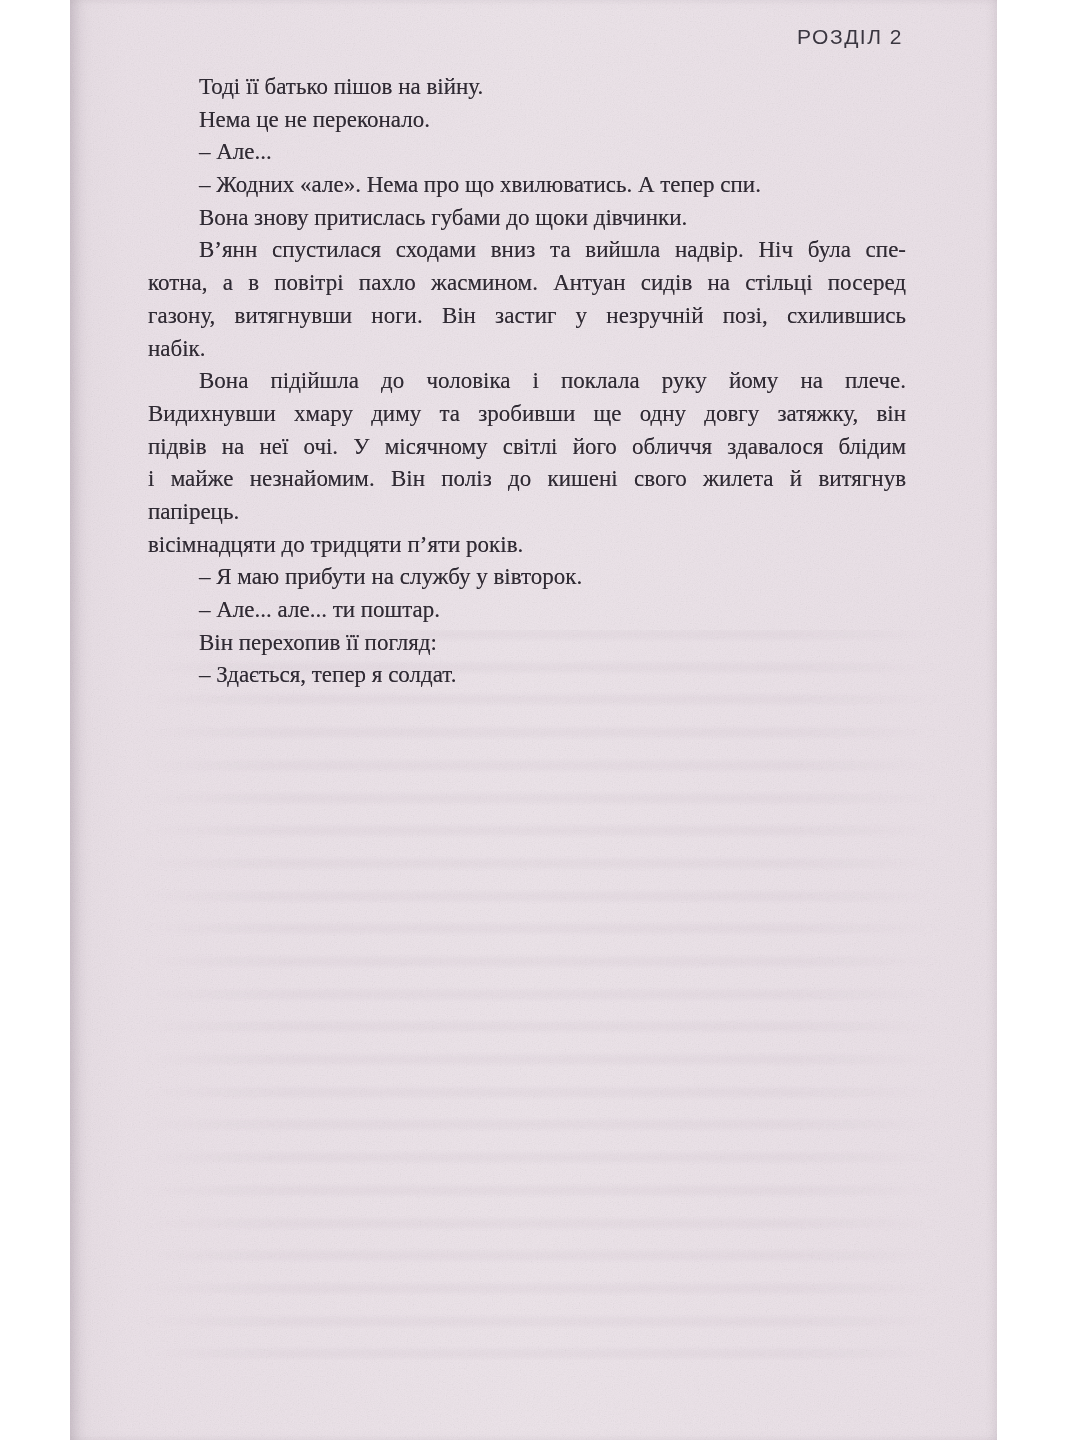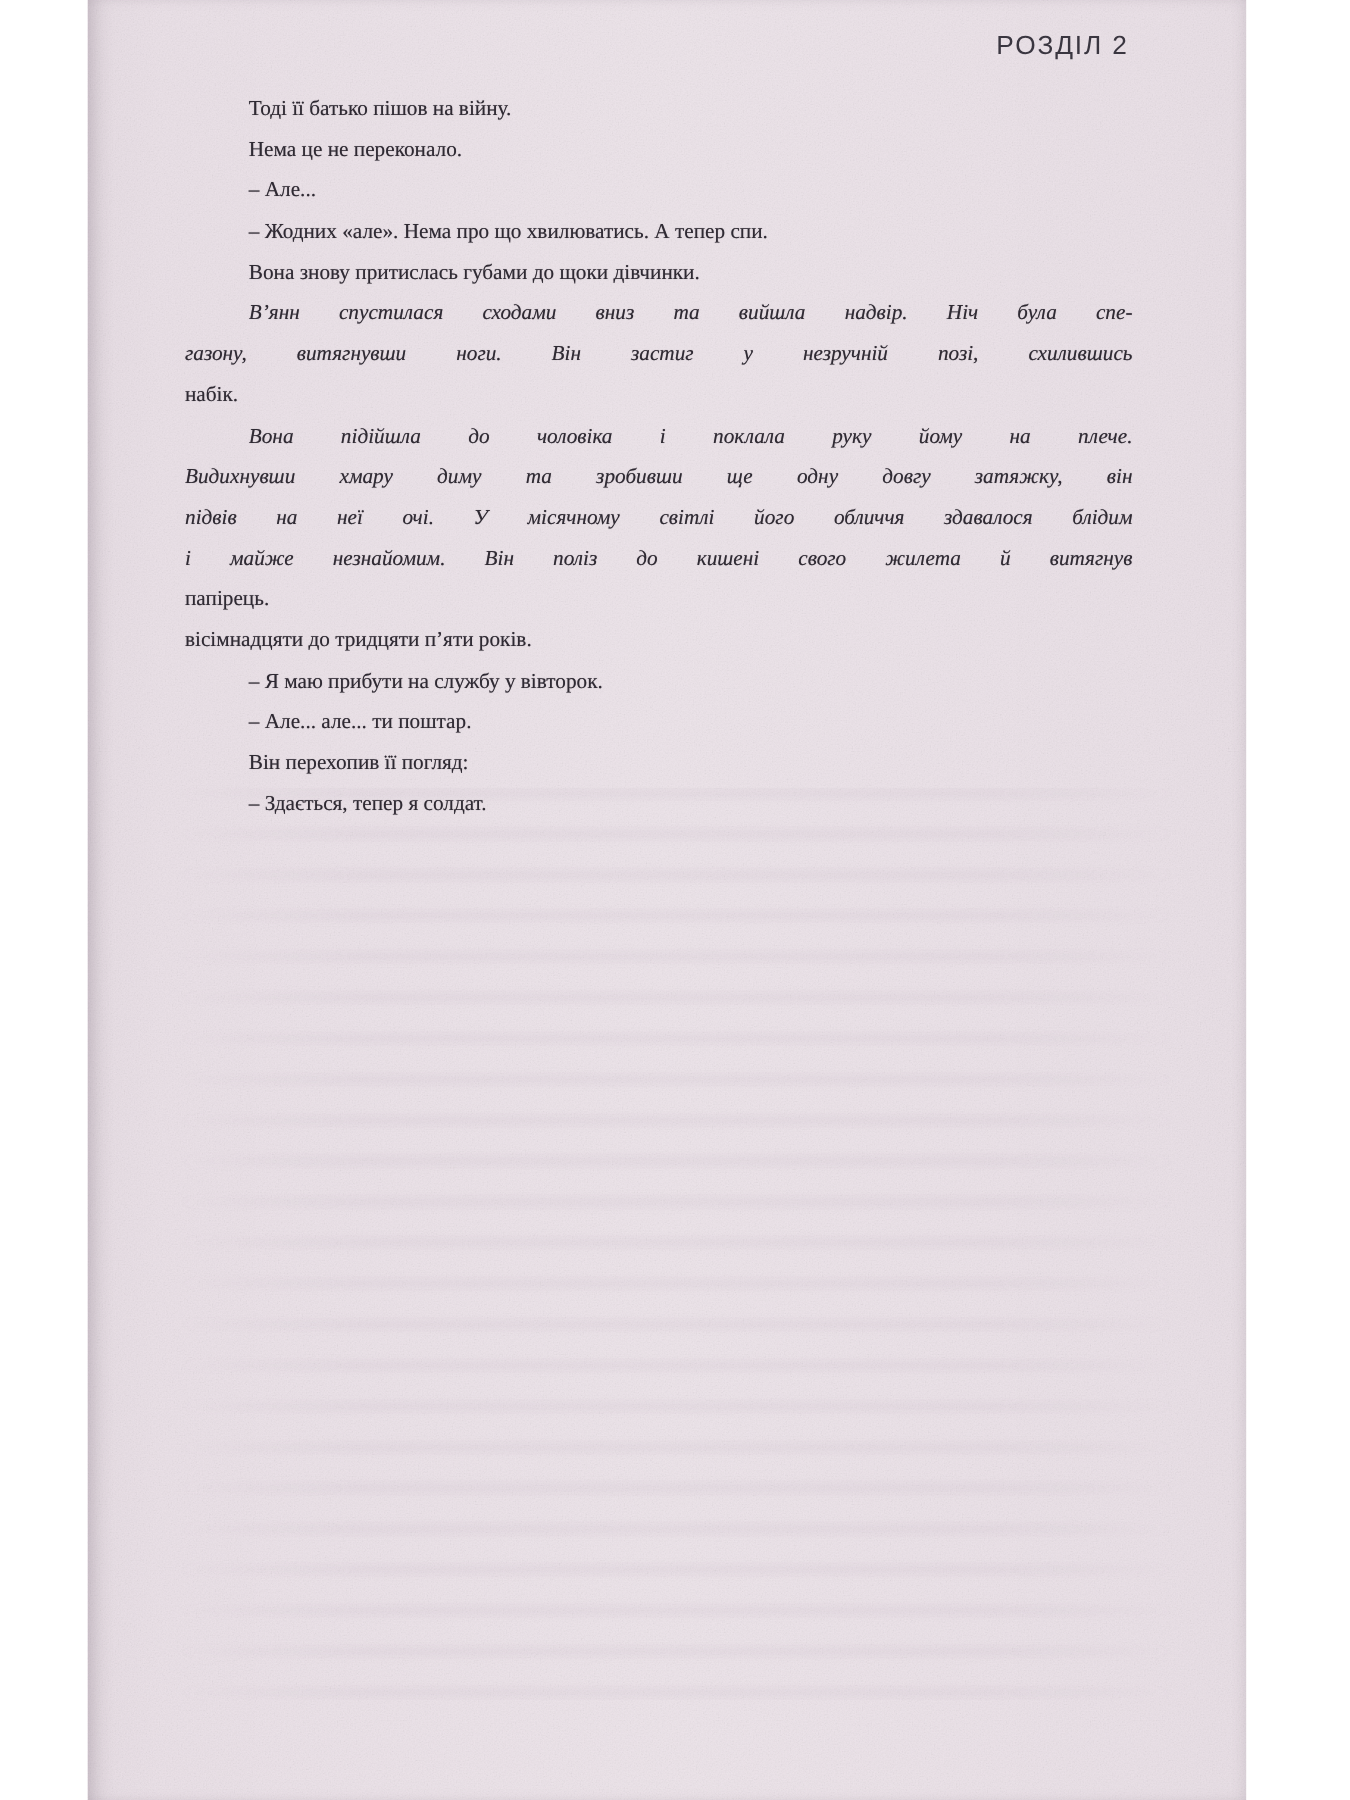--- a/index.html
+++ b/index.html
@@ -54,35 +54,34 @@
     font-family:"Liberation Sans","DejaVu Sans",sans-serif;
     font-size:21px;
     letter-spacing:1.5px;
     color:var(--header-ink);
   }
   .text-block{
     position:absolute;
     left:78px;top:71px;
     width:758px;
     color:var(--ink);
-    font-size:17px;
+    font-size:23px;
     text-shadow:0 0 0.6px rgba(47,42,51,0.55);
   }
   .line{
     height:32.7px;
     line-height:32.7px;
     white-space:pre;
     overflow:visible;
   }
   .line.jst{
     white-space:normal;
     text-align:justify;
     text-align-last:justify;
     text-justify:inter-word;
-    font-style:italic;
   }
   .line.ind{padding-left:51px;}
 </style>
 </head>
 <body>
 
 <div class="scan">
   <div class="page">
 
     <svg class="texture" width="927" height="1440" xmlns="http://www.w3.org/2000/svg">
@@ -97,20 +96,21 @@
 
     <div class="header">РОЗДІЛ 2</div>
 
     <div class="text-block" id="text-block">
         <div class="line ind">Тоді її батько пішов на війну.</div>
         <div class="line ind">Нема це не переконало.</div>
         <div class="line ind">– Але...</div>
         <div class="line ind">– Жодних «але». Нема про що хвилюватись. А тепер спи.</div>
         <div class="line ind">Вона знову притислась губами до щоки дівчинки.</div>
         <div class="line ind jst">В’янн спустилася сходами вниз та вийшла надвір. Ніч була спе-</div>
+        <div class="line jst">котна, а в повітрі пахло жасмином. Антуан сидів на стільці посеред</div>
         <div class="line jst">газону, витягнувши ноги. Він застиг у незручній позі, схилившись</div>
         <div class="line">набік.</div>
         <div class="line ind jst">Вона підійшла до чоловіка і поклала руку йому на плече.</div>
         <div class="line jst">Видихнувши хмару диму та зробивши ще одну довгу затяжку, він</div>
         <div class="line jst">підвів на неї очі. У місячному світлі його обличчя здавалося блідим</div>
         <div class="line jst">і майже незнайомим. Він поліз до кишені свого жилета й витягнув</div>
         <div class="line">папірець.</div>
         <div class="line">вісімнадцяти до тридцяти п’яти років.</div>
         <div class="line ind">– Я маю прибути на службу у вівторок.</div>
         <div class="line ind">– Але... але... ти поштар.</div>

